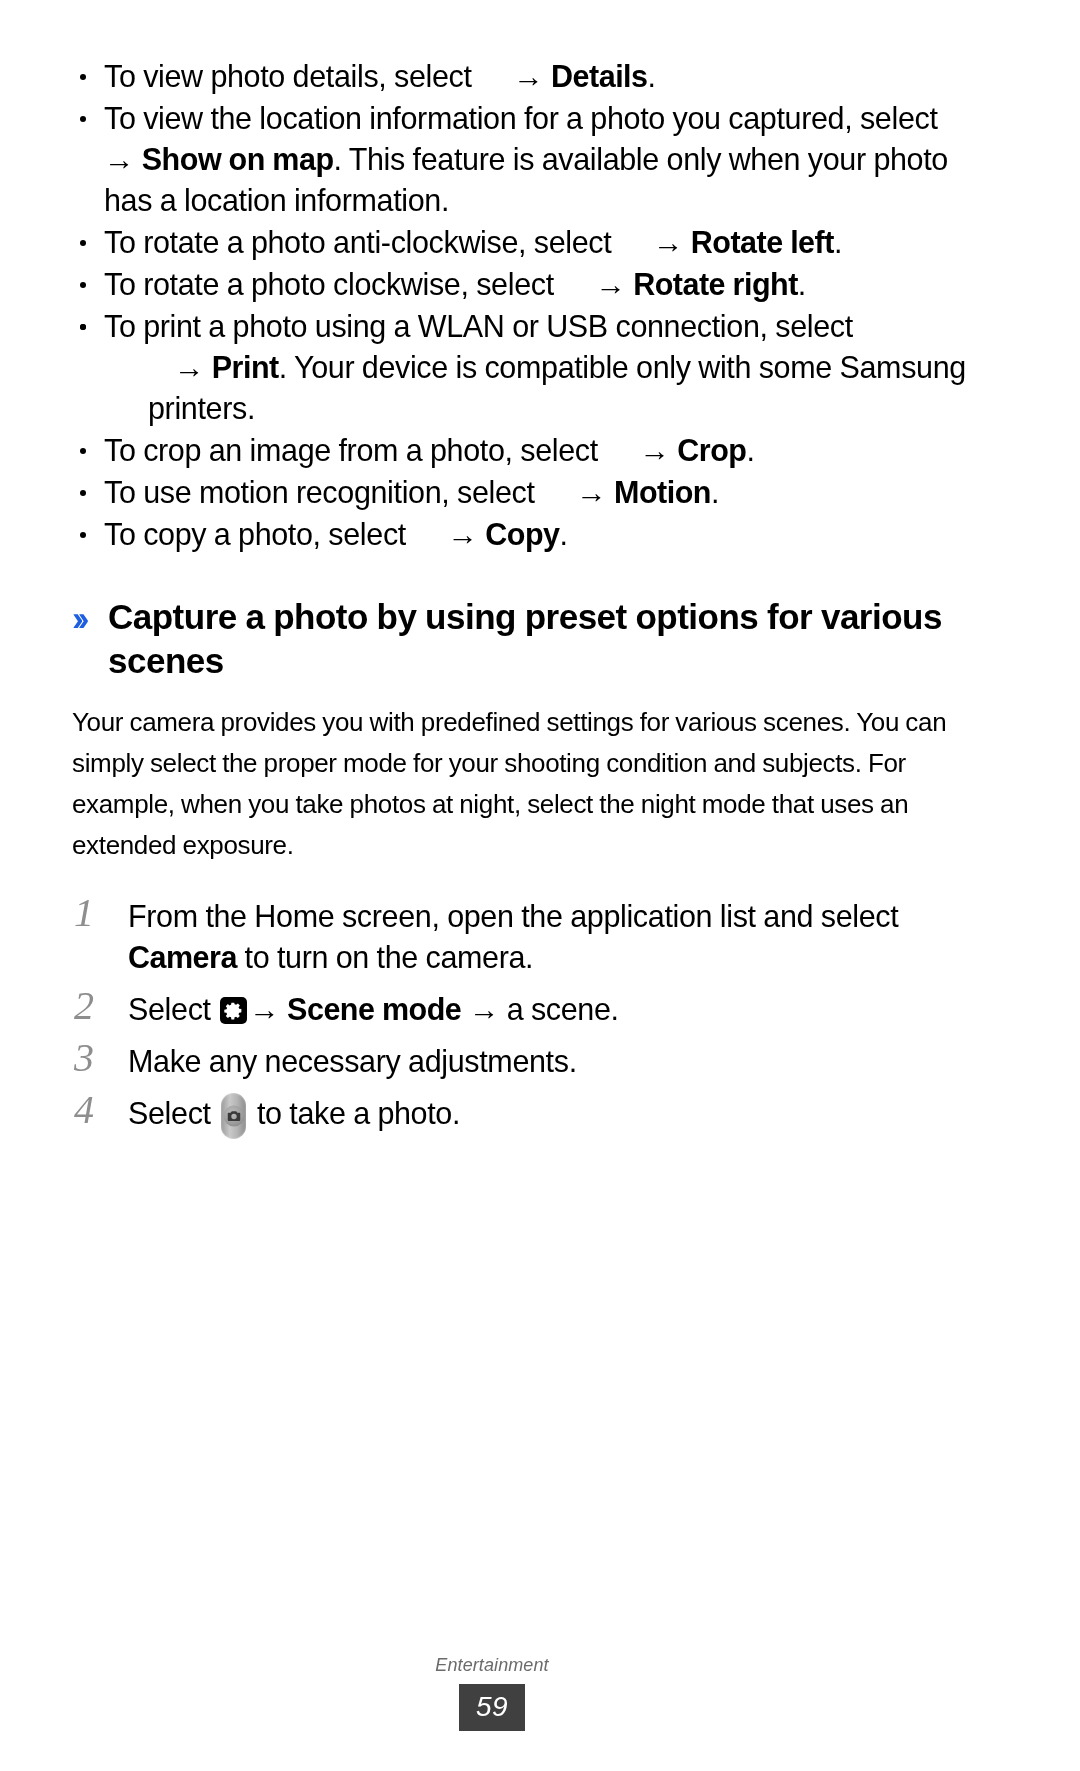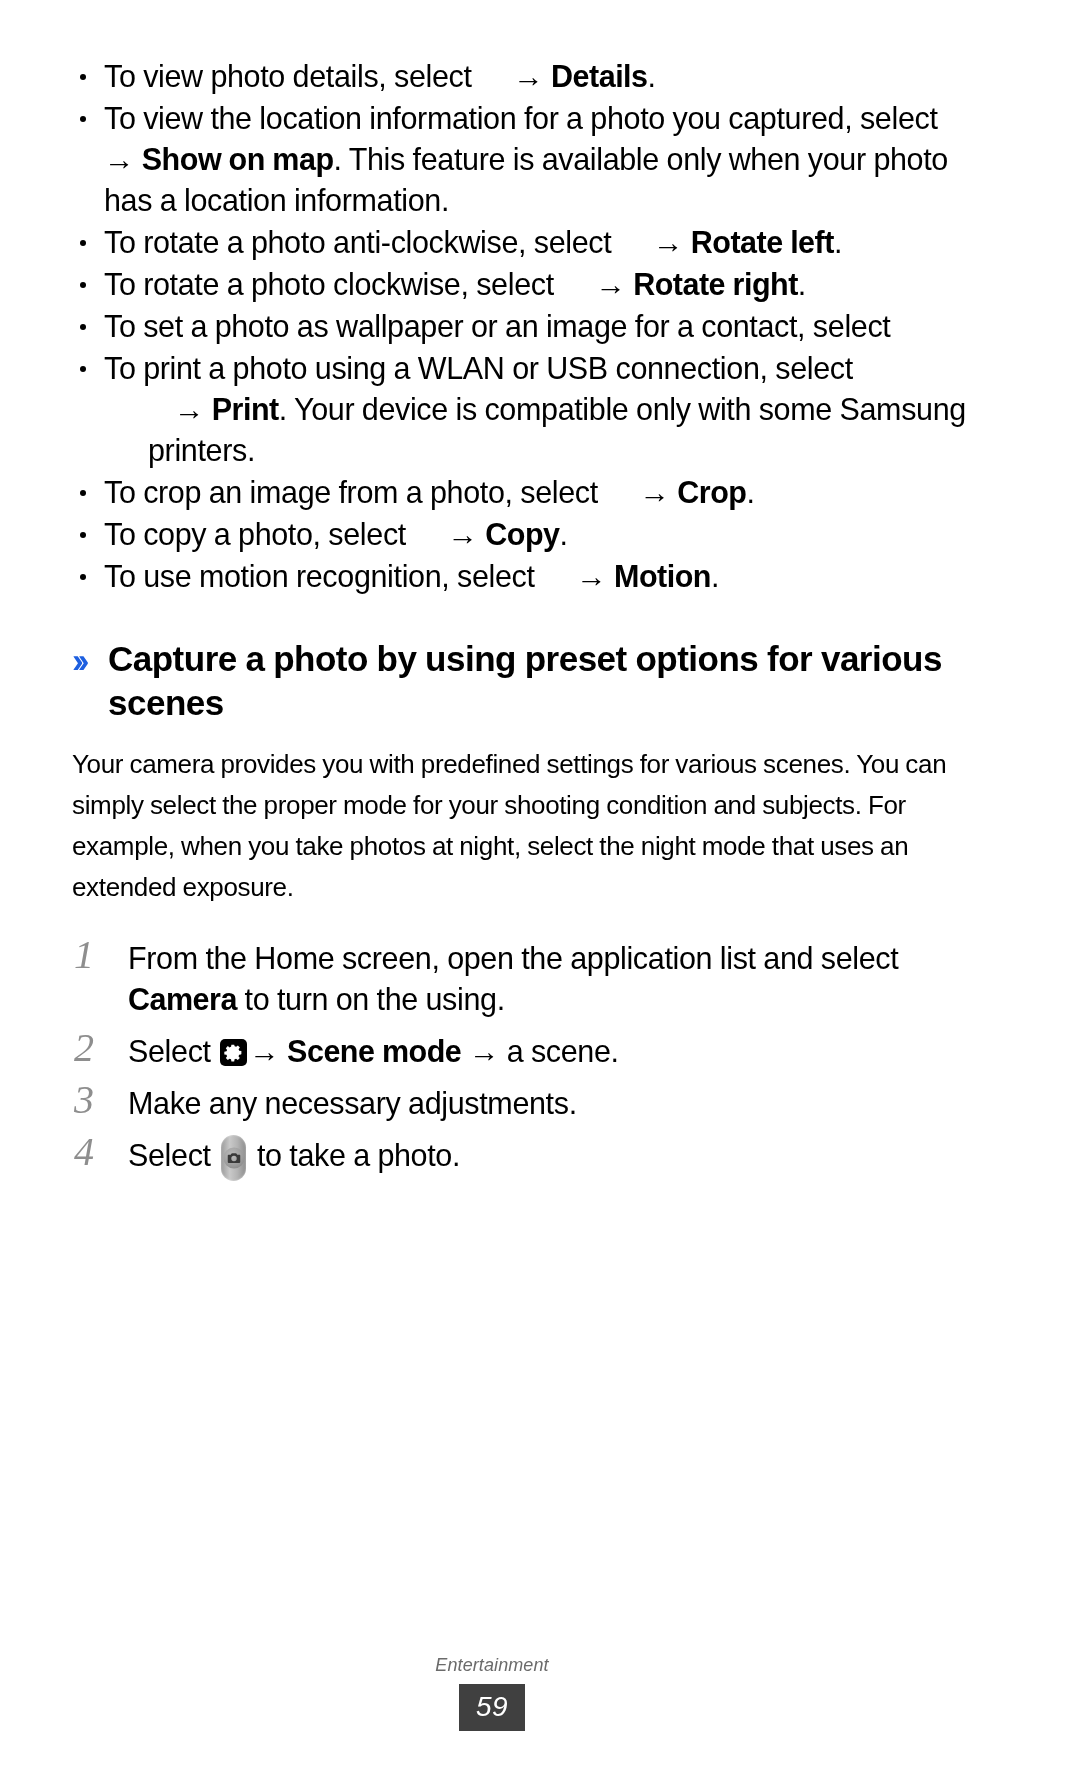--- a/index.html
+++ b/index.html
@@ -223,60 +223,59 @@
         <b>Rotate left</b><span>.</span>
       </li>
 
       <li class="bullet-item">
         <span>To rotate a photo clockwise, select</span>
         <span class="icon-slot"></span><span class="arrow">→</span>
         <b>Rotate right</b><span>.</span>
       </li>
 
       <li class="bullet-item">
-        <span>To set a photo as wallpaper or an image for a contact, select</span>
       </li>
 
       <li class="bullet-item">
         <span>To print a photo using a WLAN or USB connection, select</span>
         <span class="indent-cont"><span class="icon-slot narrow"></span><span class="arrow">→</span>
         <b>Print</b><span>. Your device is compatible only with some Samsung printers.</span></span>
       </li>
 
       <li class="bullet-item">
         <span>To crop an image from a photo, select</span>
         <span class="icon-slot"></span><span class="arrow">→</span>
         <b>Crop</b><span>.</span>
       </li>
 
       <li class="bullet-item">
+        <span>To use motion recognition, select</span>
+        <span class="icon-slot"></span><span class="arrow">→</span>
+        <b>Motion</b><span>.</span>
+      </li>
+
+      <li class="bullet-item">
         <span>To copy a photo, select</span>
         <span class="icon-slot"></span><span class="arrow">→</span>
         <b>Copy</b><span>.</span>
-      </li>
-
-      <li class="bullet-item">
-        <span>To use motion recognition, select</span>
-        <span class="icon-slot"></span><span class="arrow">→</span>
-        <b>Motion</b><span>.</span>
       </li>
 
     </ul>
 
     <h2 class="section-heading">
       <span class="chev">››</span><span>Capture a photo by using preset options for various scenes</span>
     </h2>
 
     <p class="intro">Your camera provides you with predefined settings for various scenes. You can simply select the proper mode for your shooting condition and subjects. For example, when you take photos at night, select the night mode that uses an extended exposure.</p>
 
     <div class="steps">
 
       <div class="step">
         <span class="step-num">1</span>
-        <span>From the Home screen, open the application list and select </span><b>Camera</b><span> to turn on the using.</span>
+        <span>From the Home screen, open the application list and select </span><b>Camera</b><span> to turn on the camera.</span>
       </div>
 
       <div class="step">
         <span class="step-num">2</span>
         <span>Select </span><span class="gear-icon"><svg width="21" height="21" viewBox="0 0 24 24">
               <path fill="#ffffff" d="M12 8.2a3.8 3.8 0 1 0 0 7.6 3.8 3.8 0 0 0 0-7.6zm0 5.9a2.1 2.1 0 1 1 0-4.2 2.1 2.1 0 0 1 0 4.2z"></path>
               <path fill="#ffffff" d="M21 13.6v-3.2l-2.5-.4a6.9 6.9 0 0 0-.7-1.7l1.5-2-2.3-2.3-2 1.5a6.9 6.9 0 0 0-1.7-.7L12.8 3H9.6l-.4 2.5c-.6.2-1.2.4-1.7.7l-2-1.5L3.2 7l1.5 2c-.3.5-.5 1.1-.7 1.7L1.5 11v3.2l2.5.4c.2.6.4 1.2.7 1.7l-1.5 2 2.3 2.3 2-1.5c.5.3 1.1.5 1.7.7l.4 2.5h3.2l.4-2.5c.6-.2 1.2-.4 1.7-.7l2 1.5 2.3-2.3-1.5-2c.3-.5.5-1.1.7-1.7l2.1-.3z"></path>
             </svg></span><span class="arrow">→</span> <b>Scene mode</b> <span class="arrow">→</span> <span>a scene.</span>
       </div>
 

